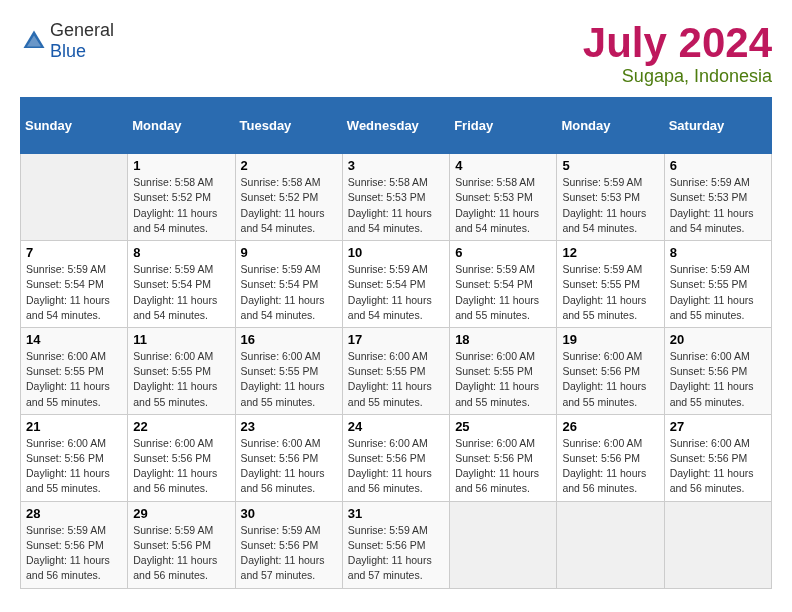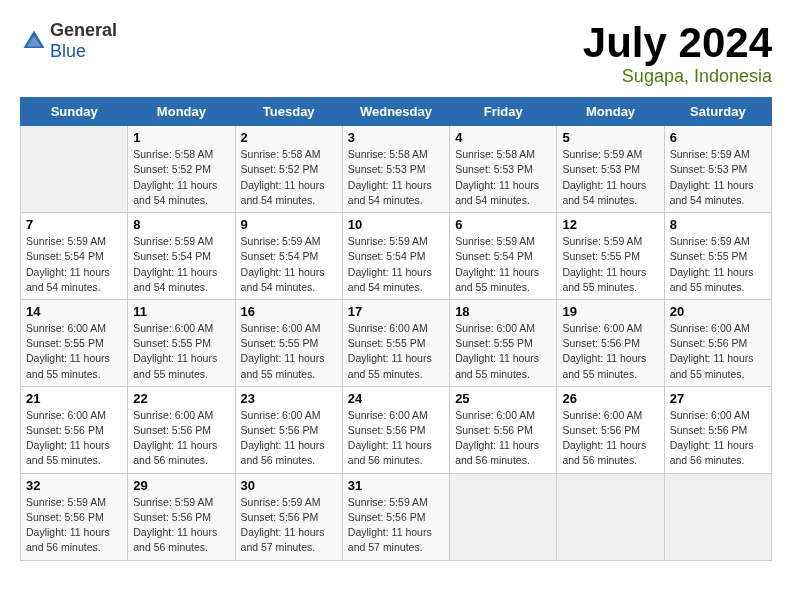--- a/index.html
+++ b/index.html
@@ -15,56 +15,56 @@
       justify-content: space-between;
       align-items: flex-start;
       margin-bottom: 10px;
     }
     .logo {
       display: flex;
       align-items: center;
     }
     .logo-text-general {
       font-size: 18px;
-      font-weight: bold;
+      font-weight: normal;
       color: #333;
     }
     .logo-text-blue {
       font-size: 18px;
       font-weight: normal;
       color: #1a5aab;
     }
     .logo-icon {
       width: 28px;
       height: 28px;
       margin-right: 2px;
     }
     .title-area {
       text-align: right;
     }
     .main-title {
       font-size: 42px;
       font-weight: bold;
-      color: #000000;
+      color: #be185d;
       line-height: 1.1;
     }
     .subtitle {
       font-size: 18px;
       color: #4d7c0f;
     }
     table {
       width: 100%;
       border-collapse: collapse;
       font-size: 11px;
     }
     thead tr th {
       background-color: #2a6bb0;
       color: #fff;
-      padding: 6px 4px;
-      text-align: center;
+      padding: 20px 4px;
+      text-align: left;
       font-size: 13px;
       font-weight: bold;
       border: 1px solid #2a6bb0;
     }
     tbody tr td {
       border: 1px solid #ccc;
       padding: 4px 5px;
       vertical-align: top;
       width: calc(100% / 7);
       min-height: 80px;
@@ -316,21 +316,21 @@
         <td>
           <span class="day-number">27</span>
           <div class="day-info" style="white-space: pre-line;">Sunrise: 6:00 AM
 Sunset: 5:56 PM
 Daylight: 11 hours
 and 56 minutes.</div>
         </td>
       </tr>
       <tr>
         <td>
-          <span class="day-number">32</span>
+          <span class="day-number">28</span>
           <div class="day-info" style="white-space: pre-line;">Sunrise: 5:59 AM
 Sunset: 5:56 PM
 Daylight: 11 hours
 and 56 minutes.</div>
         </td>
         <td>
           <span class="day-number">29</span>
           <div class="day-info" style="white-space: pre-line;">Sunrise: 5:59 AM
 Sunset: 5:56 PM
 Daylight: 11 hours

